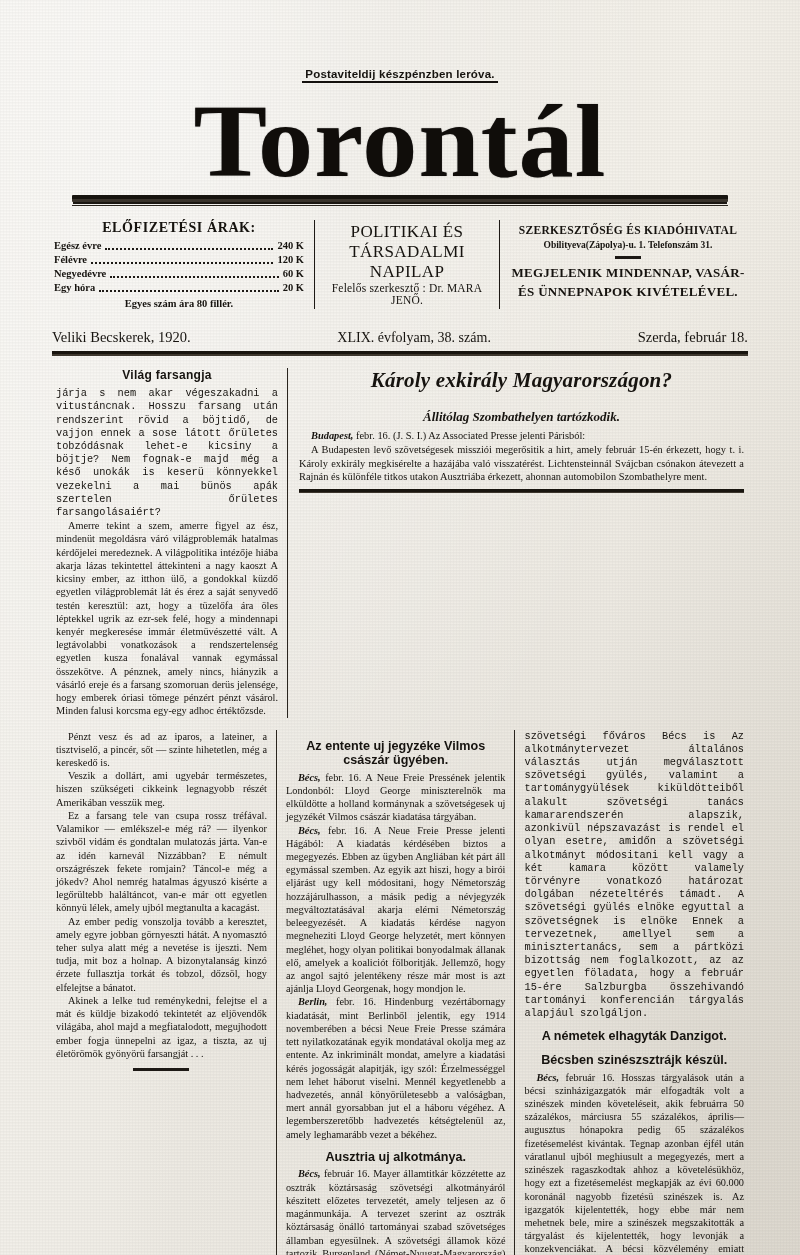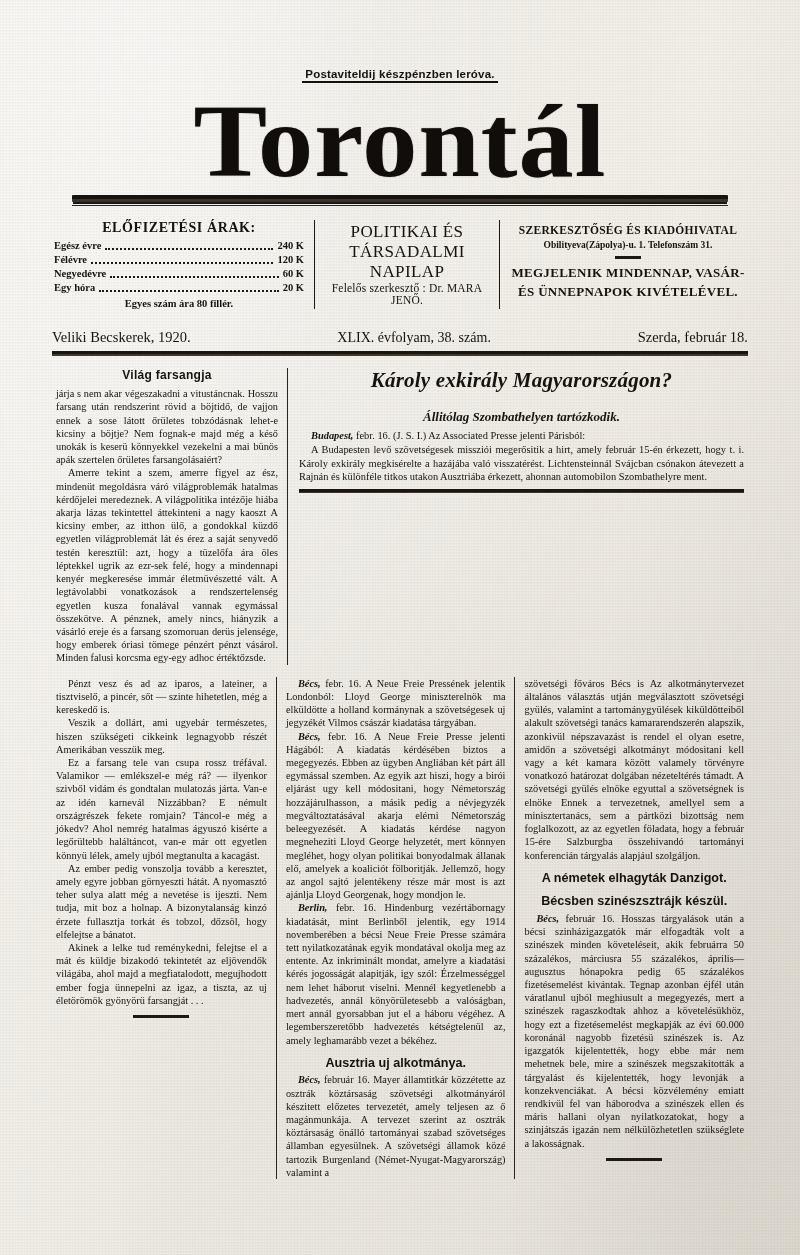--- a/index.html
+++ b/index.html
@@ -113,21 +113,21 @@
   }
   .col{
     font-size:10.3px;line-height:1.285;text-align:justify;
     hyphens:auto;-webkit-hyphens:auto;
   }
   .col.c1{width:222px;padding-right:9px;}
   .col.c2{width:231px;padding:0 9px;border-left:1.3px solid #2a251e;border-right:1.3px solid #2a251e;}
   .col.c3{width:231px;padding-left:9px;}
 
   .col p{margin:0;text-indent:12px;}
-  .col p.noind{text-indent:0;}
+  .col p.noind{text-indent:0;font-family:Liberation Mono, monospace;}
 
   .feuilleton-h{
     text-align:center;font-weight:bold;font-size:12px;
     font-family:"Liberation Sans","DejaVu Sans",sans-serif;
     letter-spacing:.3px;margin:0 0 5px 0;
   }
   .lead-h{
     text-align:center;font-weight:bold;font-style:italic;
     font-size:21px;letter-spacing:.2px;margin:0 0 16px 0;
     font-family:"Liberation Serif","DejaVu Serif",serif;
@@ -247,20 +247,21 @@
     <div class="col c1">
       <p>Pénzt vesz és ad az iparos, a lateiner, a tisztviselő, a pincér, sőt — szinte hihetetlen, még a kereskedő is.</p>
       <p>Veszik a dollárt, ami ugyebár természetes, hiszen szükségeti cikkeink legnagyobb részét Amerikában vesszük meg.</p>
       <p>Ez a farsang tele van csupa rossz tréfával. Valamikor — emlékszel-e még rá? — ilyenkor szivből vidám és gondtalan mulatozás járta. Van-e az idén karnevál Nizzábban? E némult országrészek fekete romjain? Táncol-e még a jókedv? Ahol nemrég hatalmas ágyuszó kisérte a legőrültebb haláltáncot, van-e már ott egyetlen könnyü lélek, amely ujból megtanulta a kacagást.</p>
       <p>Az ember pedig vonszolja tovább a keresztet, amely egyre jobban görnyeszti hátát. A nyomasztó teher sulya alatt még a nevetése is ijeszti. Nem tudja, mit boz a holnap. A bizonytalanság kinzó érzete fullasztja torkát és tobzol, dőzsöl, hogy elfelejtse a bánatot.</p>
       <p>Akinek a lelke tud reménykedni, felejtse el a mát és küldje bizakodó tekintetét az eljövendők világába, ahol majd a megfiatalodott, megujhodott ember fogja ünnepelni az igaz, a tiszta, az uj életörömök gyönyörü farsangját . . .</p>
       <div class="endbar"></div>
     </div>
 
     <div class="col c2">
+      <div class="sect-h">Az entente uj jegyzéke Vilmos császár ügyében.</div>
       <p><span class="place">Bécs,</span><span> febr. 16. A Neue Freie Pressének jelentik Londonból: Lloyd George miniszterelnök ma elküldötte a holland kormánynak a szövetségesek uj jegyzékét Vilmos császár kiadatása tárgyában.</span></p>
       <p><span class="place">Bécs,</span><span> febr. 16. A Neue Freie Presse jelenti Hágából: A kiadatás kérdésében biztos a megegyezés. Ebben az ügyben Angliában két párt áll egymással szemben. Az egyik azt hiszi, hogy a birói eljárást ugy kell módositani, hogy Németország hozzájárulhasson, a másik pedig a névjegyzék megváltoztatásával akarja elérni Németország beleegyezését. A kiadatás kérdése nagyon megneheziti Lloyd George helyzetét, mert könnyen megléhet, hogy olyan politikai bonyodalmak állanak elő, amelyek a koaliciót fölboritják. Jellemző, hogy az angol sajtó jelentékeny része már most is azt ajánlja Lloyd Georgenak, hogy mondjon le.</span></p>
 
       <p><span class="place">Berlin,</span><span> febr. 16. Hindenburg vezértábornagy kiadatását, mint Berlinből jelentik, egy 1914 novemberében a bécsi Neue Freie Presse számára tett nyilatkozatának egyik mondatával okolja meg az entente. Az inkriminált mondat, amelyre a kiadatási kérés jogosságát alapitják, igy szól: Érzelmességgel nem lehet háborut viselni. Mennél kegyetlenebb a hadvezetés, annál könyörületesebb a valóságban, mert annál gyorsabban jut el a háboru végéhez. A legemberszeretőbb hadvezetés kétségtelenül az, amely leghamarább vezet a békéhez.</span></p>
 
       <div class="sect-h">Ausztria uj alkotmánya.</div>
       <p><span class="place">Bécs,</span><span> február 16. Mayer államtitkár közzétette az osztrák köztársaság szövetségi alkotmányáról készitett előzetes tervezetét, amely teljesen az ő magánmunkája. A tervezet szerint az osztrák köztársaság önálló tartományai szabad szövetséges államban egyesülnek. A szövetségi államok közé tartozik Burgenland (Német-Nyugat-Magyarország) valamint a</span></p>
     </div>
 
     <div class="col c3">

